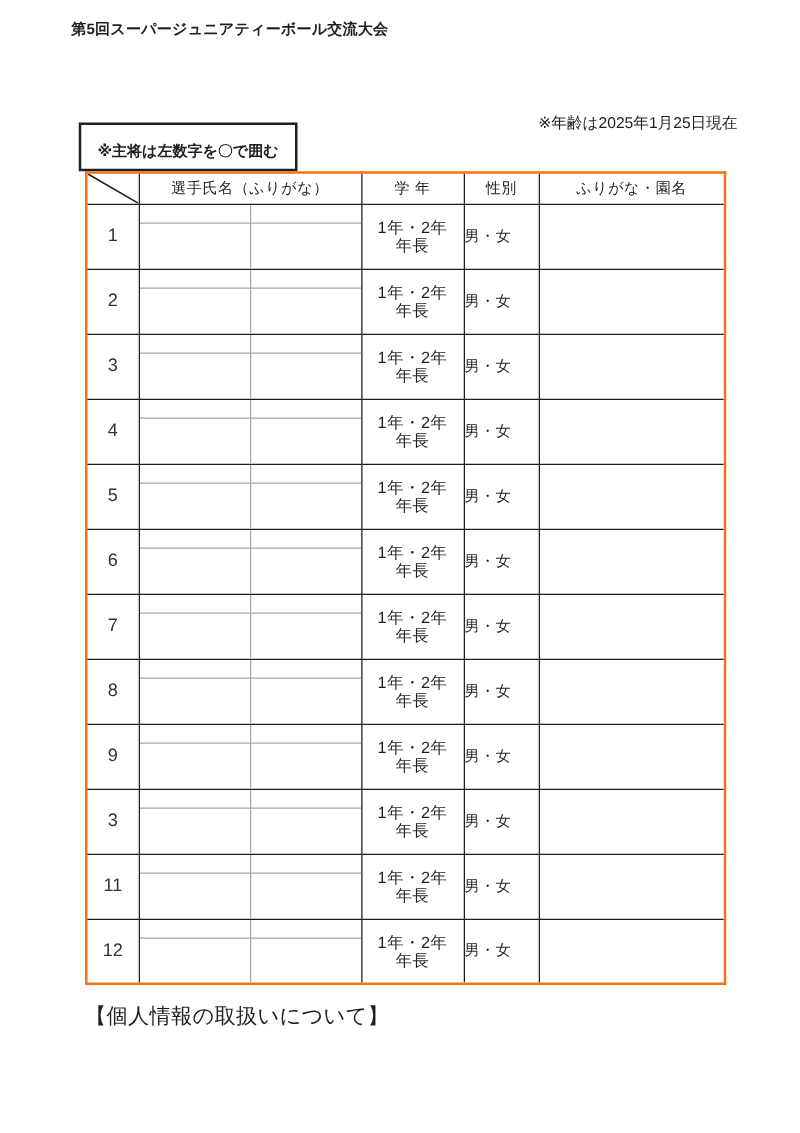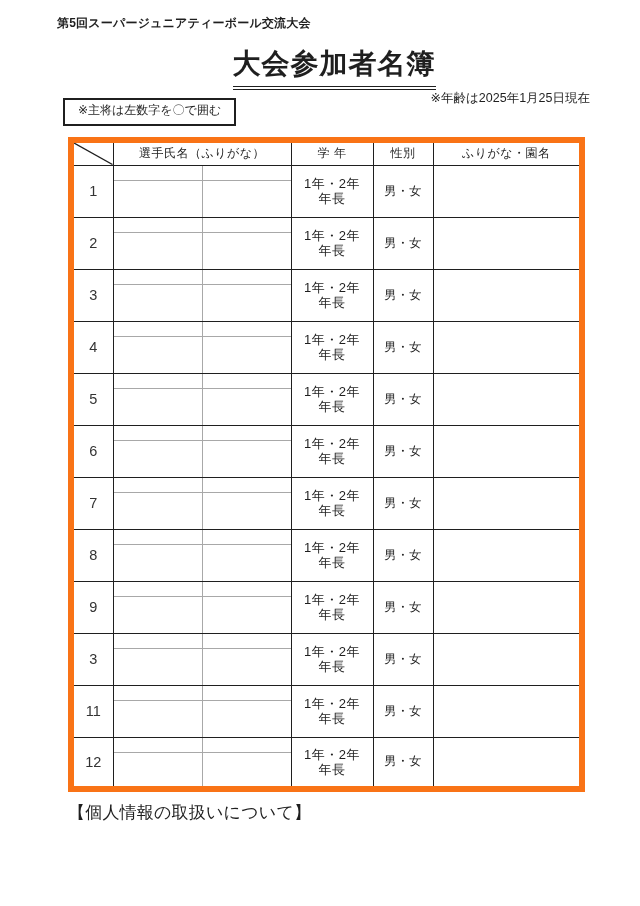--- a/index.html
+++ b/index.html
@@ -39,41 +39,41 @@
     letter-spacing: 1px;
     border-bottom: 4px double #1f1f1f;
     padding-bottom: 3px;
     white-space: nowrap;
   }
   .captain-note {
     position: absolute;
     left: 63px;
     top: 98px;
     border: 2px solid #1f1f1f;
-    padding: 2px 13px 5px 13px;
+    padding: 13px 13px 5px 13px;
     font-size: 12px;
-    font-weight: 400;
+    font-weight: 700;
     white-space: nowrap;
     text-align: right;
   }
   .age-note {
     position: absolute;
     right: 50px;
     top: 90px;
     font-size: 12.5px;
     white-space: nowrap;
   }
   table.roster {
     position: absolute;
     left: 68px;
     top: 137px;
     width: 511px;
     border-collapse: collapse;
     table-layout: fixed;
-    border: 6px solid #f97316;
+    border: 2px solid #f97316;
   }
   table.roster th, table.roster td {
     border: 1.5px solid #1f1f1f;
     padding: 0;
     overflow: hidden;
   }
   tr.head-row { height: 25px; }
   tr.head-row th {
     font-size: 12px;
     font-weight: 500;
@@ -103,21 +103,21 @@
   }
   td.c-grade {
     text-align: center;
     vertical-align: middle;
     font-size: 13px;
     line-height: 15px;
     letter-spacing: 0.5px;
     margin-left: 32px;
   }
   td.c-gender {
-    text-align: center;
+    text-align: left;
     vertical-align: middle;
     font-size: 12px;
     letter-spacing: 0.5px;
   }
   .privacy {
     position: absolute;
     left: 68px;
     top: 805px;
     width: 524px;
     font-size: 11px;
@@ -132,23 +132,20 @@
     word-break: break-all;
   }
 </style>
 </head>
 <body>
 
 <div class="page">
 
   <div class="event-title">第5回スーパージュニアティーボール交流大会</div>
 
-  <div class="main-title-wrap">
-    <span class="main-title">大会参加者名簿</span>
-  </div>
 
   <div class="captain-note">
     <span>※主将は左数字を〇で囲む</span>
   </div>
 
   <div class="age-note">※年齢は2025年1月25日現在</div>
 
   <table class="roster">
     <colgroup>
       <col style="width:42px">

